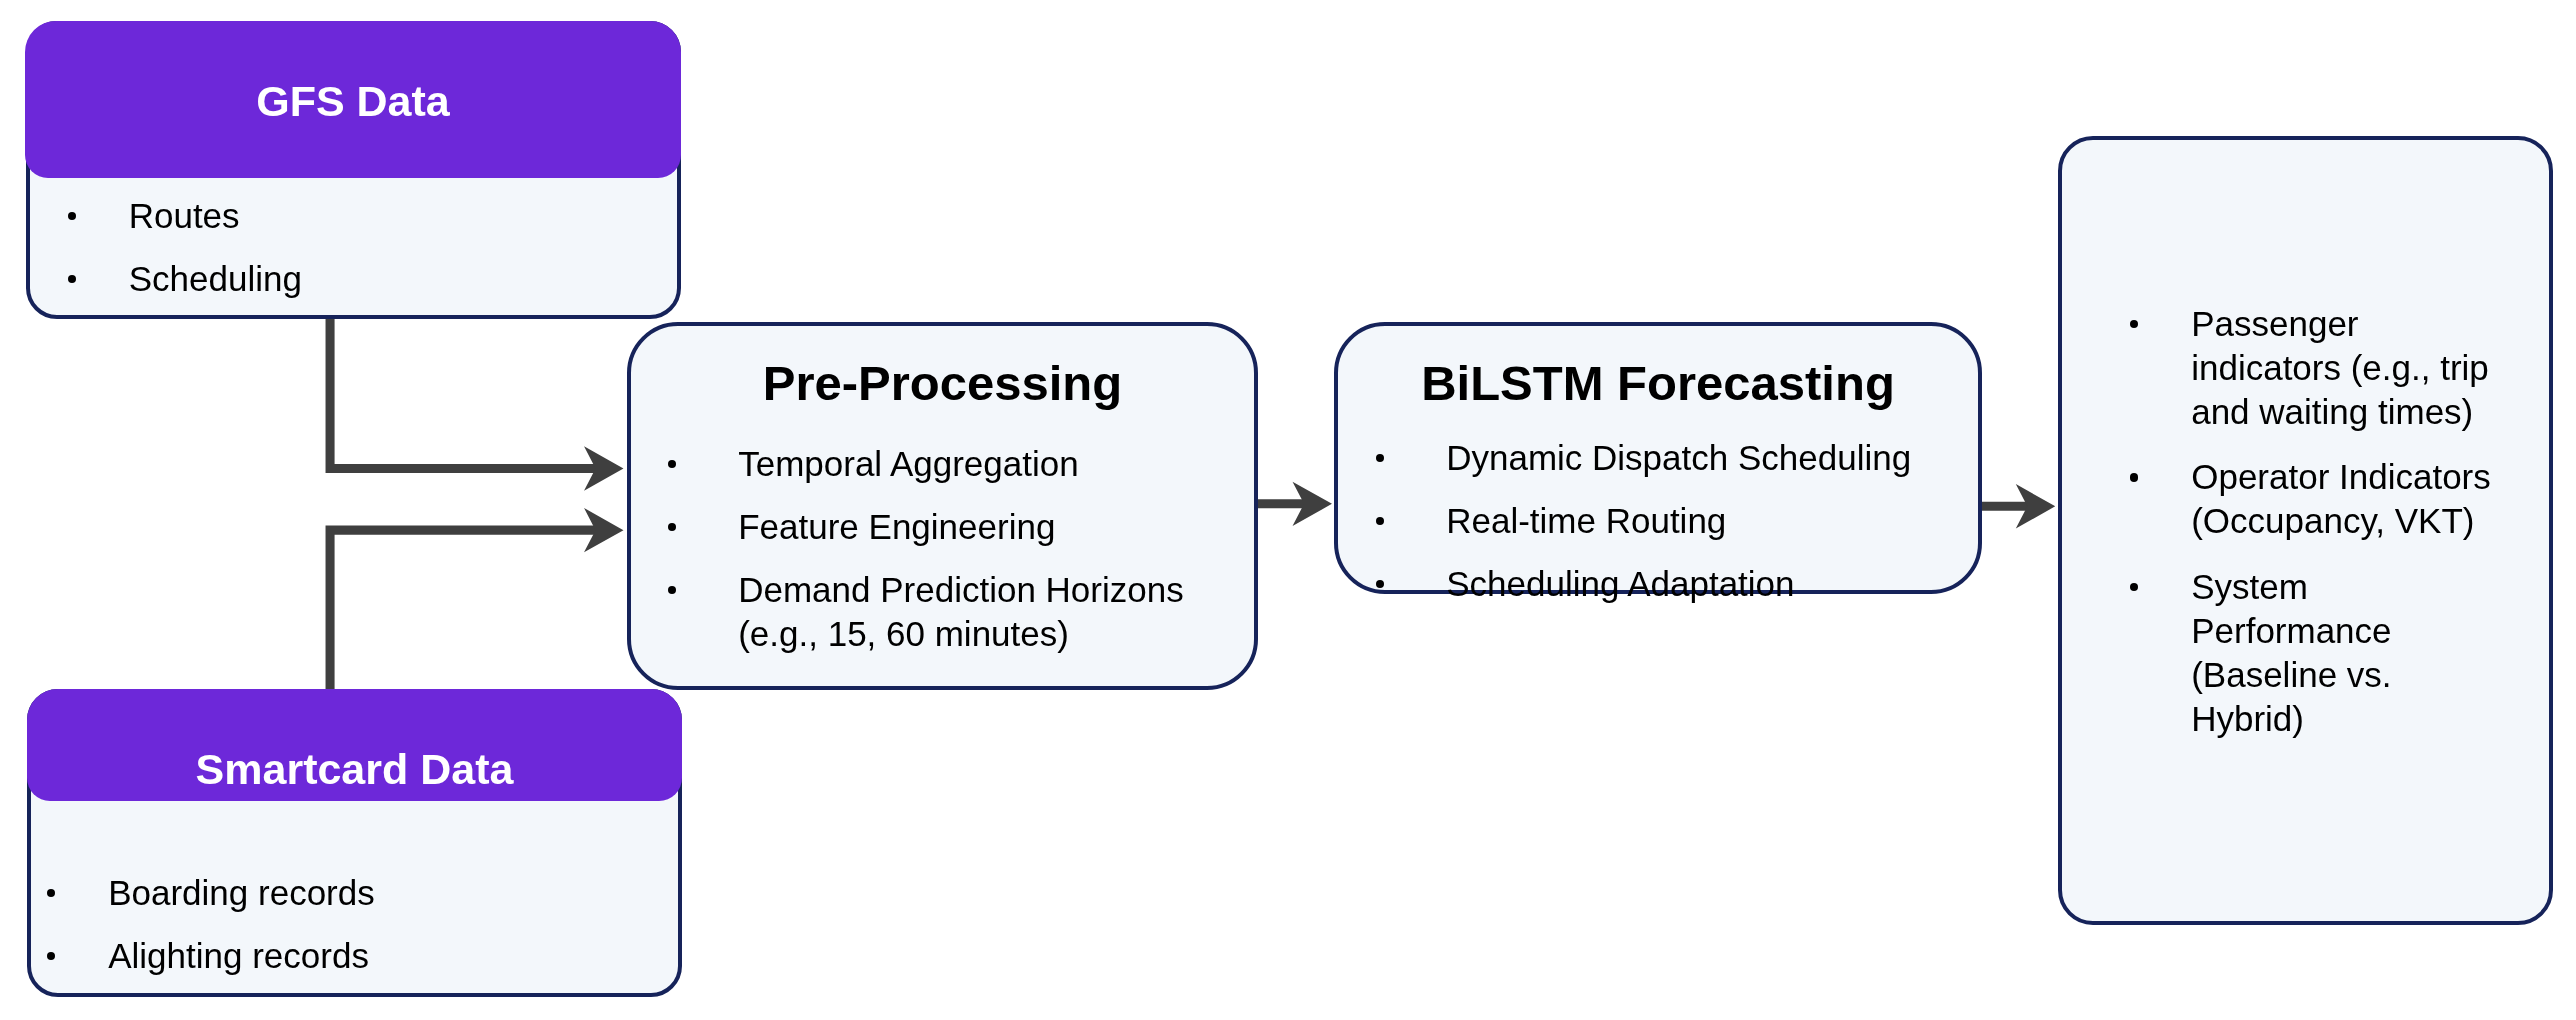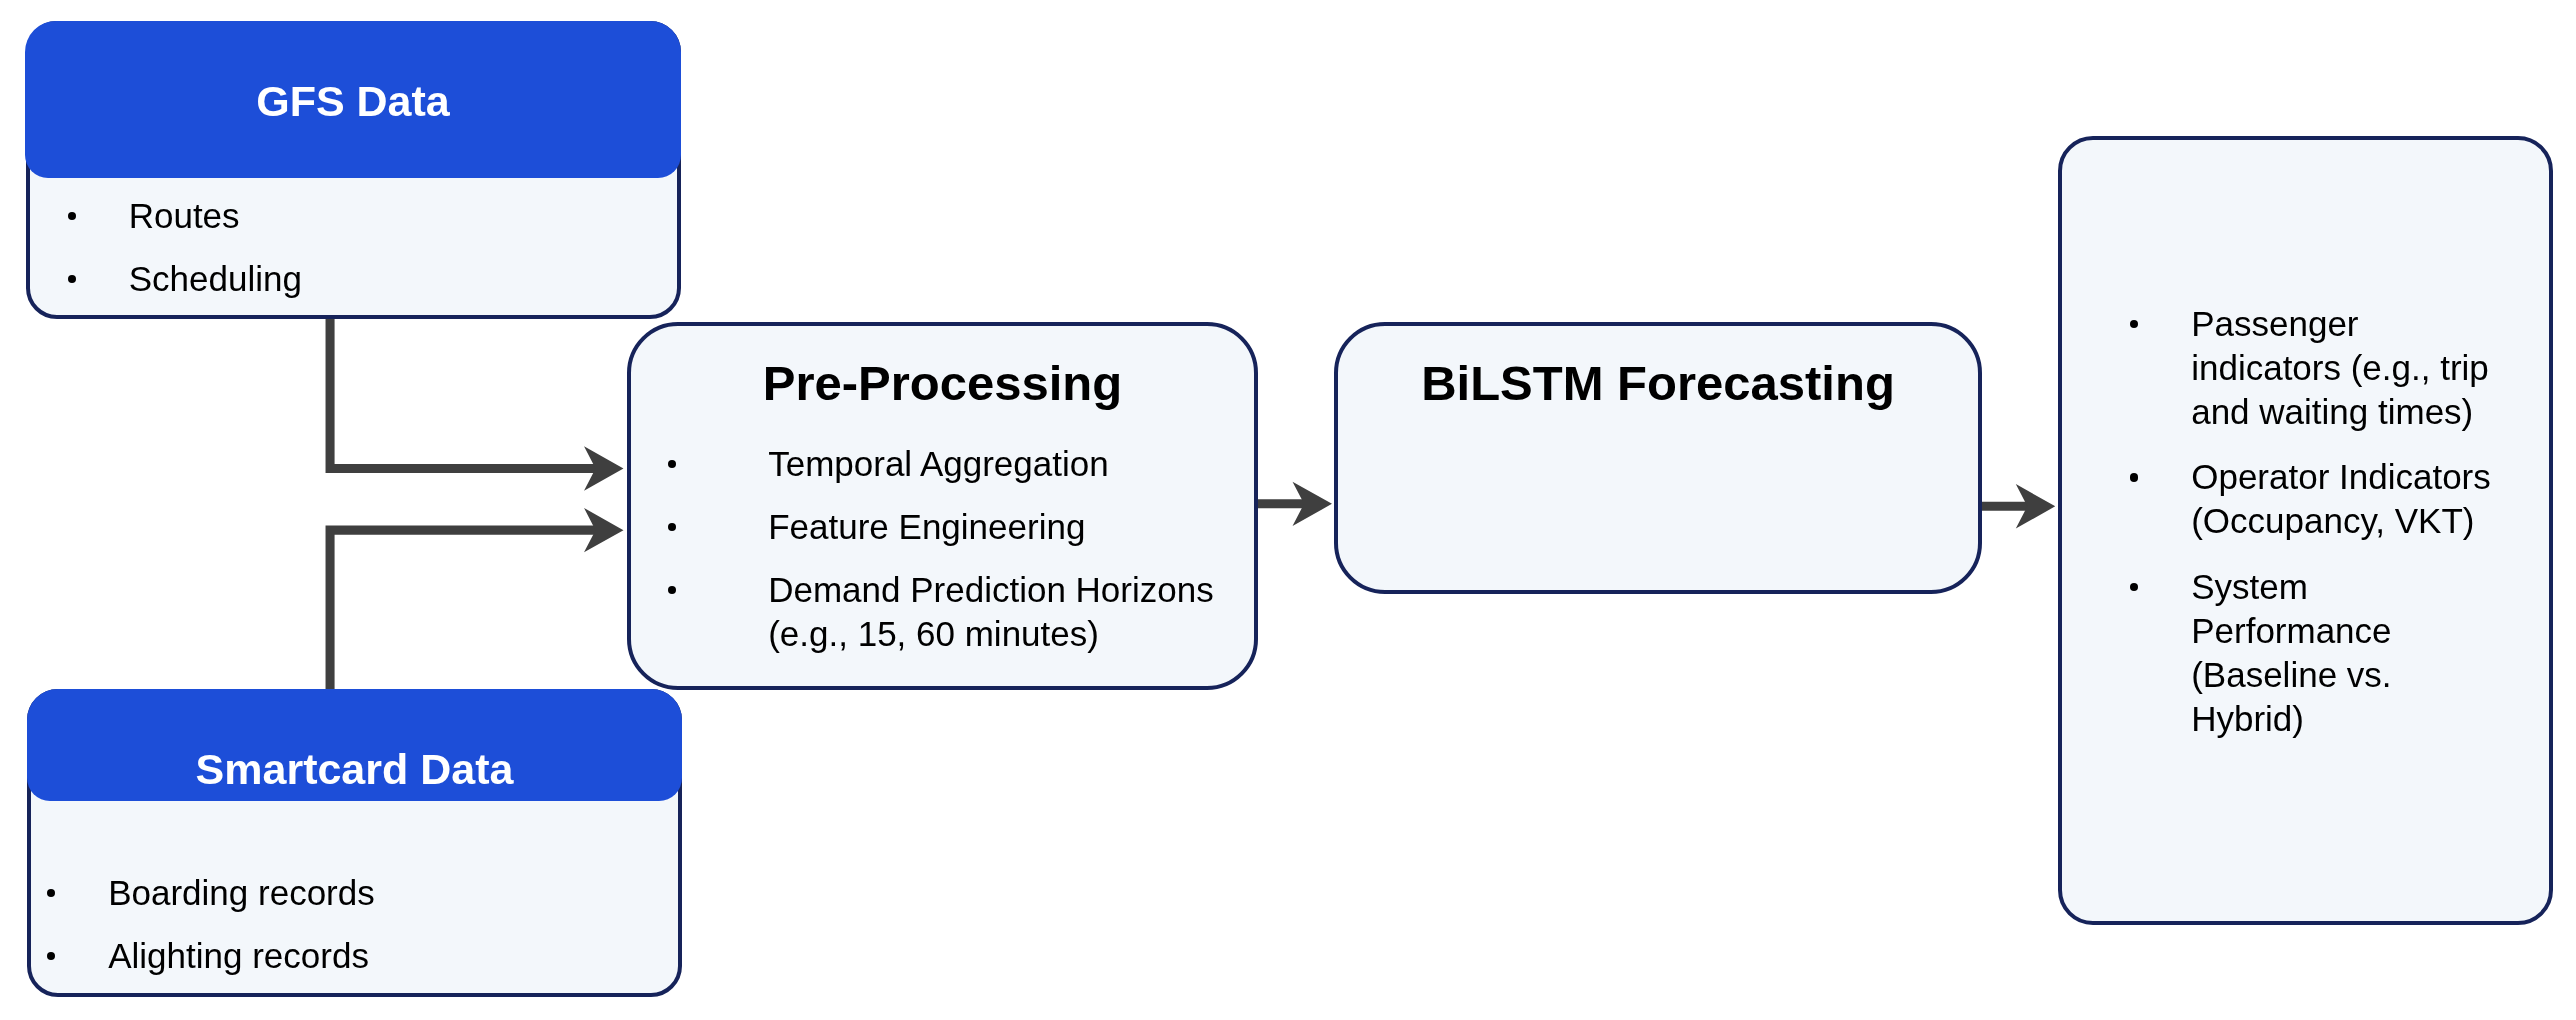--- a/index.html
+++ b/index.html
@@ -4,21 +4,21 @@
 <style>
   html,body{margin:0;padding:0;background:#ffffff;}
   #stage{
     position:relative;width:2576px;height:1020px;background:#ffffff;overflow:hidden;
     font-family:"Liberation Sans","DejaVu Sans",sans-serif;color:#000;
   }
   .box{position:absolute;background:#F3F7FB;border:4.1px solid #16235A;box-sizing:border-box;}
   .capbox{border-radius:31px;}
   .roundbox{border-radius:51px;}
   .cap{
-    position:absolute;left:-4.1px;right:-4.1px;top:-4.1px;background:#1d4ed8;
+    position:absolute;left:-4.1px;right:-4.1px;top:-4.1px;background:#6d28d9;
     border-radius:31px 31px 23px 23px;
   }
   .cap-title{
     position:absolute;top:58px;left:0;right:0;text-align:center;
     font-weight:bold;font-size:43px;line-height:44px;color:#ffffff;white-space:pre-line;
   }
   .light-title{
     position:absolute;left:0;right:0;top:35px;text-align:center;
     font-weight:bold;font-size:49px;line-height:44px;color:#000;white-space:pre-line;
   }
@@ -34,21 +34,21 @@
   #box-smartcard .cap{height:112px;}
   #box-smartcard .list{top:178px;padding-left:16px;}
   #box-pre{left:627px;top:322px;width:631px;height:368px;}
   #box-pre .list{top:116px;padding-left:37px;}
   #box-bilstm{left:1334px;top:322px;width:648px;height:272px;}
   #box-bilstm .list{top:110px;padding-left:38px;}
   #box-outputs{left:2058px;top:136px;width:495px;height:789px;border-radius:35px;}
   #box-outputs .cap{height:155px;border-radius:35px 35px 21.4px 21.4px;}
   #box-outputs .list{top:162px;padding-left:48px;margin-left:20px;}
   .gap65 .itext{margin-left:53px;}
-  .gap75 .itext{margin-left:92px;}
+  .gap75 .itext{margin-left:62px;}
   .gap64 .itext{margin-left:53px;}
   .mb23{margin-bottom:19px;}
   .mb26{margin-bottom:21.4px;}
   #arrows{position:absolute;left:0;top:0;pointer-events:none;}
 </style>
 </head>
 <body>
 
 <div id="stage">
 
@@ -117,20 +117,34 @@
       <div class="item gap75">
         <span class="dot"></span>
         <span class="itext">Demand Prediction Horizons
 (e.g., 15, 60 minutes)</span>
       </div>
     </div>
   </div>
 
   <div class="box roundbox" id="box-bilstm">
     <div class="light-title">BiLSTM Forecasting</div>
+    <div class="list">
+      <div class="item gap75 mb23">
+        <span class="dot"></span>
+        <span class="itext">Dynamic Dispatch Scheduling</span>
+      </div>
+      <div class="item gap75 mb23">
+        <span class="dot"></span>
+        <span class="itext">Real-time Routing</span>
+      </div>
+      <div class="item gap75">
+        <span class="dot"></span>
+        <span class="itext">Scheduling Adaptation</span>
+      </div>
+    </div>
   </div>
 
   <div class="box capbox" id="box-outputs">
     <div class="list">
       <div class="item gap64 mb26">
         <span class="dot"></span>
         <span class="itext">Passenger
 indicators (e.g., trip
 and waiting times)</span>
       </div>

